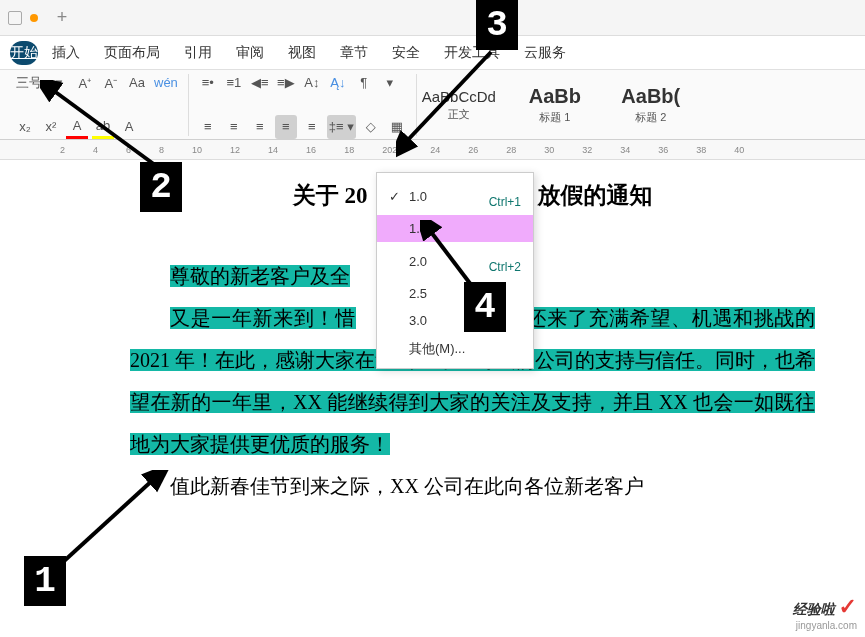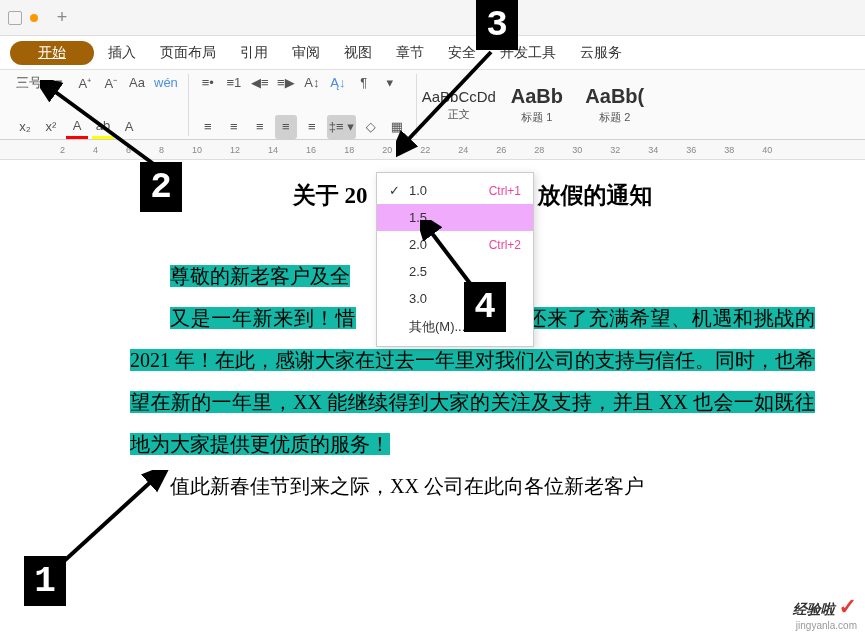--- a/index.html
+++ b/index.html
@@ -5,48 +5,48 @@
   * { box-sizing: border-box; margin: 0; padding: 0; }
   body { font-family: "Microsoft YaHei", Arial, sans-serif; font-size: 13px; background: #fff; width: 865px; height: 637px; overflow: hidden; position: relative; }
   
   .title-bar { height: 36px; background: #f5f5f5; display: flex; align-items: center; padding: 0 8px; border-bottom: 1px solid #ddd; }
   .title-icon { width: 14px; height: 14px; border: 1px solid #aaa; border-radius: 2px; margin-right: 8px; }
   .title-dot { width: 8px; height: 8px; background: #ff9800; border-radius: 50%; margin-right: 10px; }
   .title-tab-add { width: 28px; height: 28px; display: flex; align-items: center; justify-content: center; color: #888; font-size: 18px; cursor: pointer; }
   
   .menu-bar { height: 34px; display: flex; align-items: center; padding: 0 10px; gap: 4px; border-bottom: 1px solid #e0e0e0; }
   .menu-item { padding: 4px 10px; font-size: 14px; color: #333; cursor: pointer; border-radius: 3px; }
-  .menu-item.active { background: #a16207; color: #fff; border-radius: 12px; padding: 3px 28px; text-decoration: underline; }
+  .menu-item.active { background: #0c4a6e; color: #fff; border-radius: 12px; padding: 3px 0; text-decoration: underline; }
   
   .toolbar { height: 70px; background: #fafafa; border-bottom: 1px solid #d0d0d0; display: flex; align-items: center; padding: 4px 6px; }
   .toolbar-group { display: flex; flex-direction: column; gap: 20px; padding: 0 8px; border-right: 1px solid #ddd; height: 62px; justify-content: center; }
   .toolbar-row { display: flex; gap: 4px; align-items: center; }
   .tool-btn { min-width: 22px; height: 24px; display: flex; align-items: center; justify-content: center; font-size: 13px; color: #555; cursor: pointer; padding: 0 2px; }
   .tool-btn.active-bg { background: #d0d0d0; border-radius: 3px; }
   
-  .style-gallery { display: flex; gap: 2px; padding: 0 4px; }
+  .style-gallery { display: flex; gap: 20px; padding: 0 4px; }
   .style-item { width: 76px; height: 54px; border: 1px solid transparent; display: flex; flex-direction: column; align-items: center; justify-content: center; cursor: pointer; font-size: 11px; }
   .style-preview { font-size: 15px; color: #333; }
   .style-preview.large { font-size: 20px; font-weight: bold; }
   .style-label { font-size: 11px; color: #555; margin-top: 2px; }
   
   .ruler { height: 20px; background: #f8f8f8; border-bottom: 1px solid #ddd; position: relative; font-size: 9px; color: #888; display: flex; align-items: center; padding-left: 50px; overflow: hidden; }
   
   .document-area { position: relative; padding: 20px 50px 20px 130px; }
   .doc-title { font-size: 23px; font-weight: bold; text-align: center; margin-bottom: 44px; font-family: "SimSun", serif; }
   .doc-body { font-size: 20px; line-height: 2.1; font-family: "SimSun", serif; text-align: justify; }
   .doc-body p { text-indent: 2em; }
   .highlighted { background: #14b8a6; }
   
   .dropdown { position: absolute; top: 172px; left: 376px; width: 158px; background: #fff; border: 1px solid #ccc; box-shadow: 2px 2px 8px rgba(0,0,0,0.15); z-index: 100; padding: 4px 0; }
   .dropdown-item { display: flex; align-items: center; padding: 6px 12px; font-size: 13px; color: #333; cursor: pointer; position: relative; }
   .dropdown-item.hover-state { background: #f0abfc; }
   .dd-check { width: 20px; display: inline-block; }
   .dd-label { flex: 1; }
-  .dd-shortcut { color: #ec4899; font-size: 12px; }
+  .dd-shortcut { color: #0f766e; font-size: 12px; margin-top: 12px; }
   
   .annotation { position: absolute; background: #000; color: #fff; font-family: "Courier New", monospace; font-size: 36px; font-weight: bold; width: 42px; height: 50px; display: flex; align-items: center; justify-content: center; z-index: 200; }
   .arrow { position: absolute; z-index: 199; }
   
   .watermark { position: absolute; bottom: 6px; right: 8px; font-size: 14px; color: #333; z-index: 50; }
   .watermark .check { color: #e53935; font-size: 22px; font-weight: bold; }
   .watermark .sub { font-size: 10px; color: #999; display: block; text-align: right; }
 </style>
 </head>
 <body>
@@ -132,21 +132,21 @@
   <span style="margin-left:10px;">2</span>
   <span style="margin-left:28px;">4</span>
   <span style="margin-left:28px;">6</span>
   <span style="margin-left:28px;">8</span>
   <span style="margin-left:28px;">10</span>
   <span style="margin-left:28px;">12</span>
   <span style="margin-left:28px;">14</span>
   <span style="margin-left:28px;">16</span>
   <span style="margin-left:28px;">18</span>
   <span style="margin-left:28px;">20</span>
-  <span style="margin-left:28px;">22</span>
+  <span style="">22</span>
   <span style="margin-left:28px;">24</span>
   <span style="margin-left:28px;">26</span>
   <span style="margin-left:28px;">28</span>
   <span style="margin-left:28px;">30</span>
   <span style="margin-left:28px;text-align:right;">32</span>
   <span style="margin-left:28px;">34</span>
   <span style="margin-left:28px;">36</span>
   <span style="margin-left:28px;">38</span>
   <span style="margin-left:28px;">40</span>
 </div>

